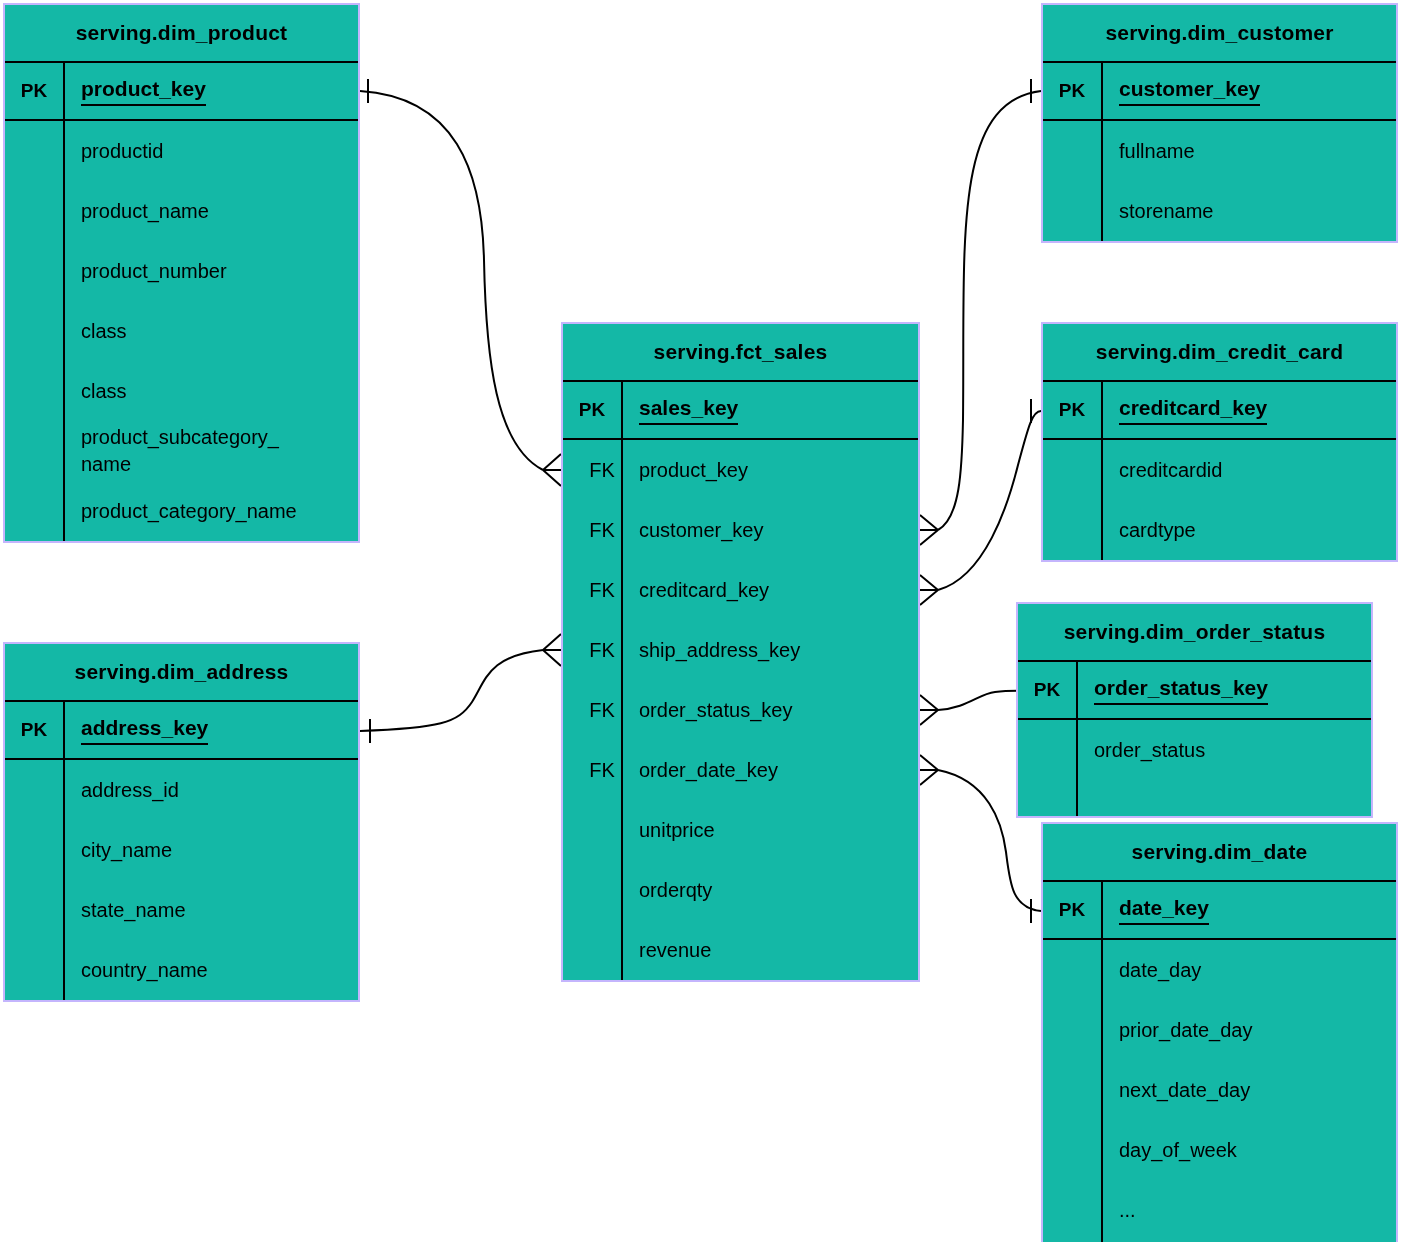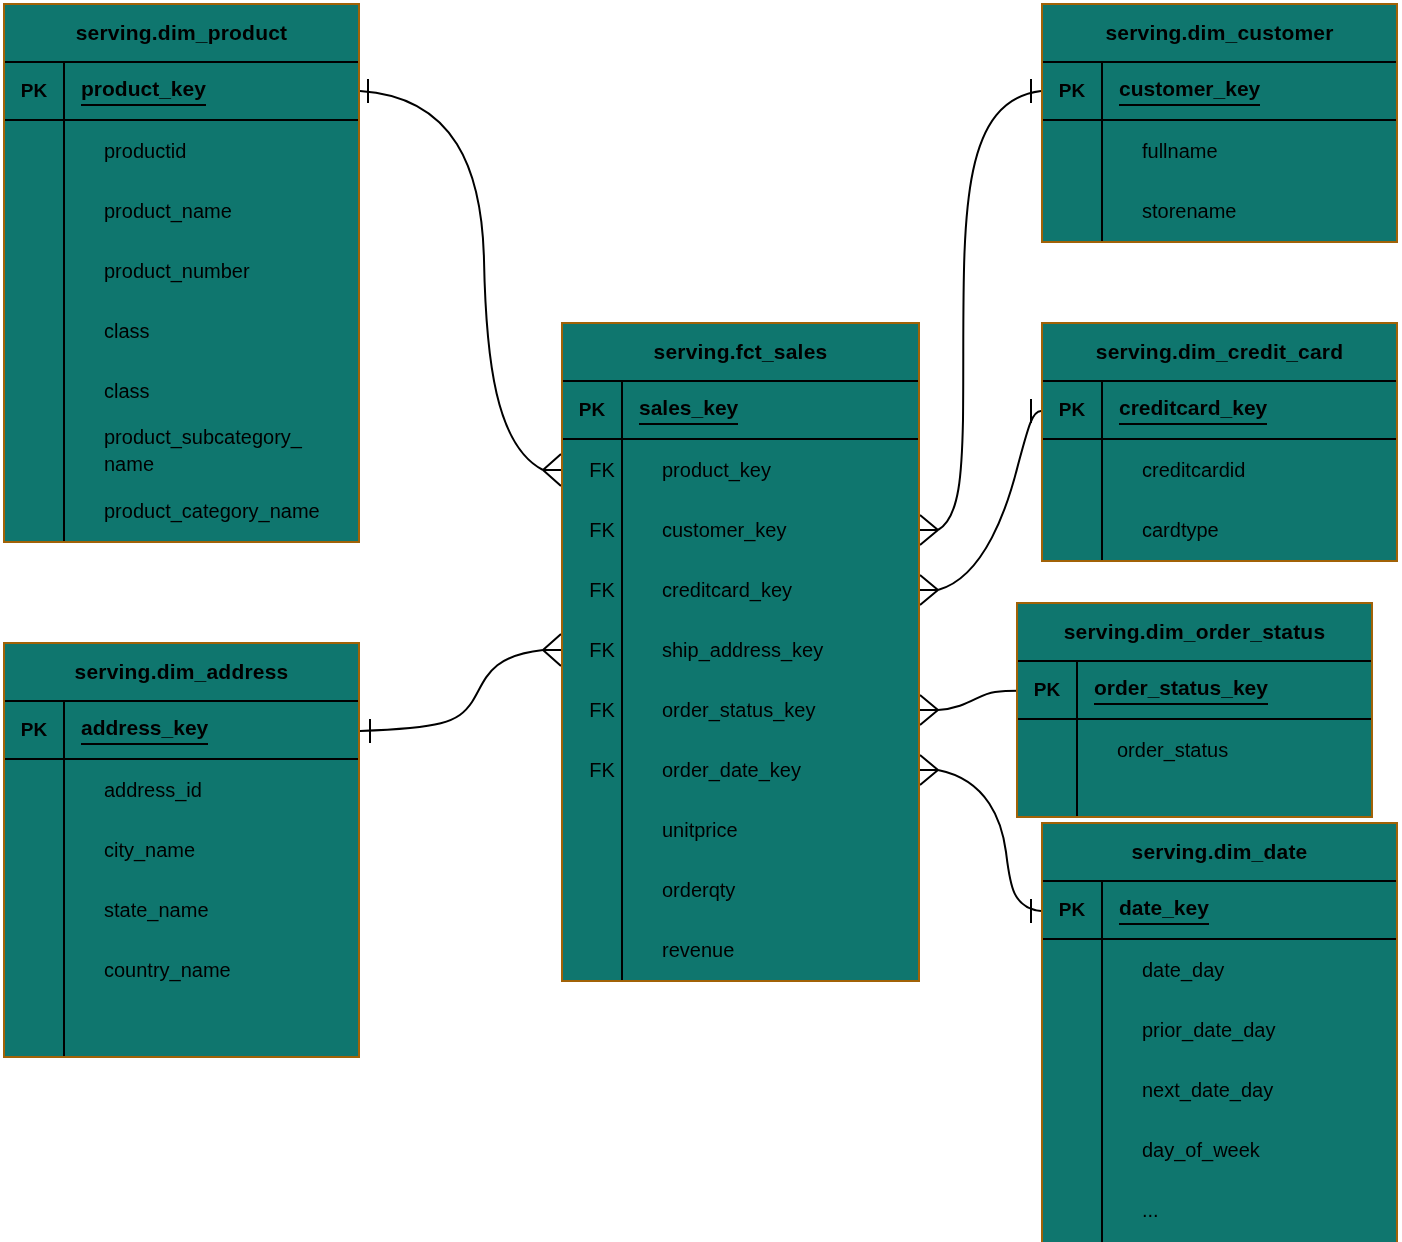--- a/index.html
+++ b/index.html
@@ -13,22 +13,22 @@
     overflow: hidden;
   }
   svg.connectors {
     position: absolute;
     left: 0; top: 0;
     width: 1402px; height: 1242px;
   }
   .erd-table {
     position: absolute;
     box-sizing: border-box;
-    border: 2px solid #a16207;
-    background: #0f766e;
+    border: 2px solid #c4b5fd;
+    background: #14b8a6;
     display: flex;
     flex-direction: column;
   }
   .t-header {
     box-sizing: border-box;
     height: 58px;
     border-bottom: 2px solid #000000;
     display: flex;
     align-items: center;
     justify-content: center;
@@ -60,21 +60,21 @@
     align-items: center;
     padding-left: 16px;
     font-weight: bold;
     font-size: 21px;
   }
   .pk-underline {
     display: inline-block;
     border-bottom: 2.5px solid #000000;
     padding-bottom: 3px;
   }
-  .t-body { flex: 1; display: flex; align-items: stretch; gap: 23px; }
+  .t-body { flex: 1; display: flex; align-items: stretch; }
   .body-keys {
     box-sizing: border-box;
     width: 60px;
     flex: none;
     border-right: 2px solid #000000;
     display: flex;
     flex-direction: column;
   }
   .body-fields { flex: 1; display: flex; flex-direction: column; }
   .body-keys .cell {
@@ -90,21 +90,21 @@
     display: flex;
     align-items: center;
     padding-left: 16px;
     font-size: 20px;
     line-height: 27px;
     white-space: pre-line;
     word-break: break-word;
   }
   
   #tbl-dim-product   { left: 3px;    top: 3px;   width: 357px; height: 540px; }
-  #tbl-dim-address   { left: 3px;    top: 642px; width: 357px; height: 416px; }
+  #tbl-dim-address   { left: 3px;    top: 642px; width: 357px; height: 360px; }
   #tbl-fct-sales     { left: 561px;  top: 322px; width: 359px; height: 660px; }
   #tbl-dim-customer  { left: 1041px; top: 3px;   width: 357px; height: 240px; }
   #tbl-dim-credit    { left: 1041px; top: 322px; width: 357px; height: 240px; }
   #tbl-dim-status    { left: 1016px; top: 602px; width: 357px; height: 216px; }
   #tbl-dim-date      { left: 1041px; top: 822px; width: 357px; height: 424px; }
 </style>
 </head>
 <body>
 
 <div class="canvas">

